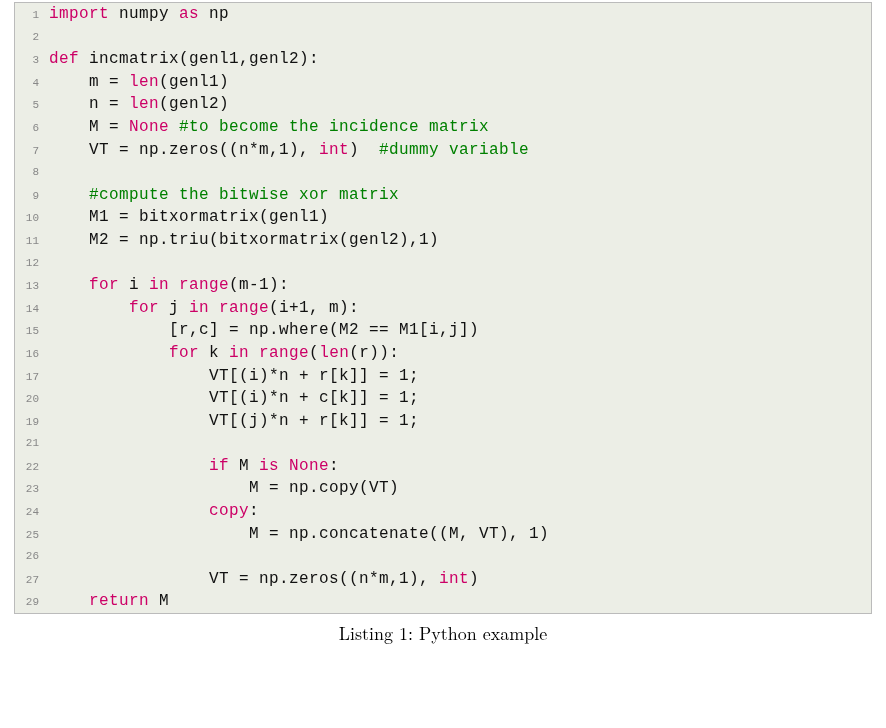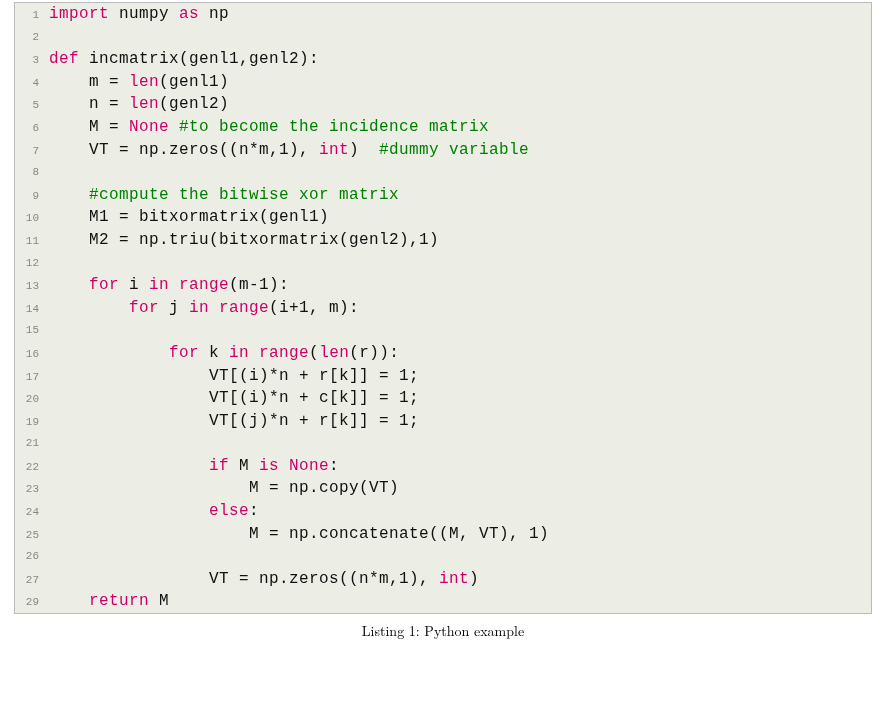--- a/index.html
+++ b/index.html
@@ -38,21 +38,21 @@
     padding-left: 6px;
     letter-spacing: 0.4px;
   }
   .tok-kw   { color: #cc0066; }  
   .tok-bi   { color: #cc0066; }  
   .tok-cmt  { color: #008000; }  
   .tok-txt  { color: #111111; }  
   .caption {
     text-align: center;
     font-family: "Latin Modern Roman", "CMU Serif", Georgia, "Times New Roman", serif;
-    font-size: 14px;
+    font-size: 18px;
     margin-top: 6px;
     color: #000000;
   }
 </style>
 </head>
 <body>
 
 <div class="listing-container">
   <div class="code-frame" id="code-frame">
       <div class="code-line"><span class="gutter">1</span><span class="code"><span class="tok-kw">import</span><span class="tok-txt"> numpy </span><span class="tok-kw">as</span><span class="tok-txt"> np</span></span></div>
@@ -62,28 +62,28 @@
       <div class="code-line"><span class="gutter">5</span><span class="code"><span class="tok-txt">    n = </span><span class="tok-bi">len</span><span class="tok-txt">(genl2)</span></span></div>
       <div class="code-line"><span class="gutter">6</span><span class="code"><span class="tok-txt">    M = </span><span class="tok-bi">None</span><span class="tok-txt"> </span><span class="tok-cmt">#to become the incidence matrix</span></span></div>
       <div class="code-line"><span class="gutter">7</span><span class="code"><span class="tok-txt">    VT = np.zeros((n*m,1), </span><span class="tok-bi">int</span><span class="tok-txt">)  </span><span class="tok-cmt">#dummy variable</span></span></div>
       <div class="code-line"><span class="gutter">8</span><span class="code"><span class="tok-txt"></span></span></div>
       <div class="code-line"><span class="gutter">9</span><span class="code"><span class="tok-txt">    </span><span class="tok-cmt">#compute the bitwise xor matrix</span></span></div>
       <div class="code-line"><span class="gutter">10</span><span class="code"><span class="tok-txt">    M1 = bitxormatrix(genl1)</span></span></div>
       <div class="code-line"><span class="gutter">11</span><span class="code"><span class="tok-txt">    M2 = np.triu(bitxormatrix(genl2),1)</span></span></div>
       <div class="code-line"><span class="gutter">12</span><span class="code"><span class="tok-txt"></span></span></div>
       <div class="code-line"><span class="gutter">13</span><span class="code"><span class="tok-txt">    </span><span class="tok-kw">for</span><span class="tok-txt"> i </span><span class="tok-kw">in</span><span class="tok-txt"> </span><span class="tok-bi">range</span><span class="tok-txt">(m-1):</span></span></div>
       <div class="code-line"><span class="gutter">14</span><span class="code"><span class="tok-txt">        </span><span class="tok-kw">for</span><span class="tok-txt"> j </span><span class="tok-kw">in</span><span class="tok-txt"> </span><span class="tok-bi">range</span><span class="tok-txt">(i+1, m):</span></span></div>
-      <div class="code-line"><span class="gutter">15</span></div>
+      <div class="code-line"><span class="gutter">15</span><span class="code"><span class="tok-txt">            [r,c] = np.where(M2 == M1[i,j])</span></span></div>
       <div class="code-line"><span class="gutter">16</span><span class="code"><span class="tok-txt">            </span><span class="tok-kw">for</span><span class="tok-txt"> k </span><span class="tok-kw">in</span><span class="tok-txt"> </span><span class="tok-bi">range</span><span class="tok-txt">(</span><span class="tok-bi">len</span><span class="tok-txt">(r)):</span></span></div>
       <div class="code-line"><span class="gutter">17</span><span class="code"><span class="tok-txt">                VT[(i)*n + r[k]] = 1;</span></span></div>
       <div class="code-line"><span class="gutter">20</span><span class="code"><span class="tok-txt">                VT[(i)*n + c[k]] = 1;</span></span></div>
       <div class="code-line"><span class="gutter">19</span><span class="code"><span class="tok-txt">                VT[(j)*n + r[k]] = 1;</span></span></div>
       <div class="code-line"><span class="gutter">21</span><span class="code"><span class="tok-txt"></span></span></div>
       <div class="code-line"><span class="gutter">22</span><span class="code"><span class="tok-txt">                </span><span class="tok-kw">if</span><span class="tok-txt"> M </span><span class="tok-kw">is</span><span class="tok-txt"> </span><span class="tok-bi">None</span><span class="tok-txt">:</span></span></div>
       <div class="code-line"><span class="gutter">23</span><span class="code"><span class="tok-txt">                    M = np.copy(VT)</span></span></div>
-      <div class="code-line"><span class="gutter">24</span><span class="code"><span class="tok-txt">                </span><span class="tok-kw">else</span><span class="tok-txt">:</span></span></div>
+      <div class="code-line"><span class="gutter">24</span><span class="code"><span class="tok-txt">                </span><span class="tok-kw">copy</span><span class="tok-txt">:</span></span></div>
       <div class="code-line"><span class="gutter">25</span><span class="code"><span class="tok-txt">                    M = np.concatenate((M, VT), 1)</span></span></div>
       <div class="code-line"><span class="gutter">26</span><span class="code"><span class="tok-txt"></span></span></div>
       <div class="code-line"><span class="gutter">27</span><span class="code"><span class="tok-txt">                VT = np.zeros((n*m,1), </span><span class="tok-bi">int</span><span class="tok-txt">)</span></span></div>
       <div class="code-line"><span class="gutter">29</span><span class="code"><span class="tok-txt">    </span><span class="tok-kw">return</span><span class="tok-txt"> M</span></span></div>
     </div>
   <div class="caption">Listing 1: Python example</div>
 </div>
 
 </body></html>

